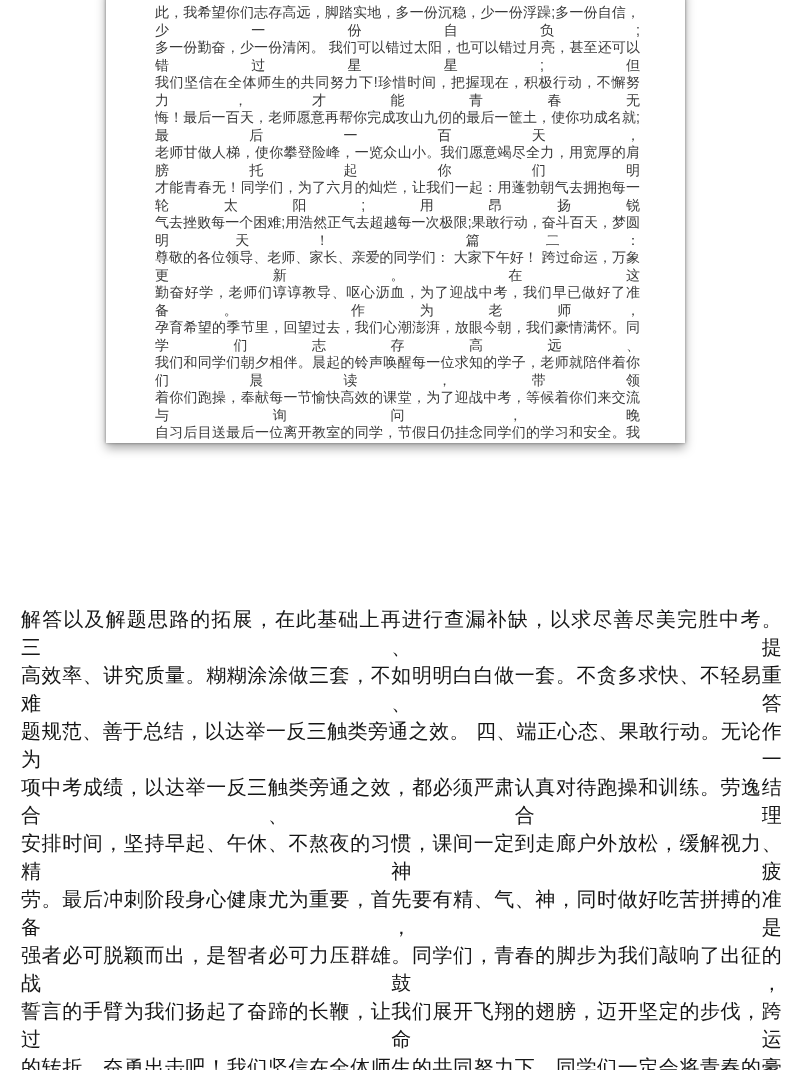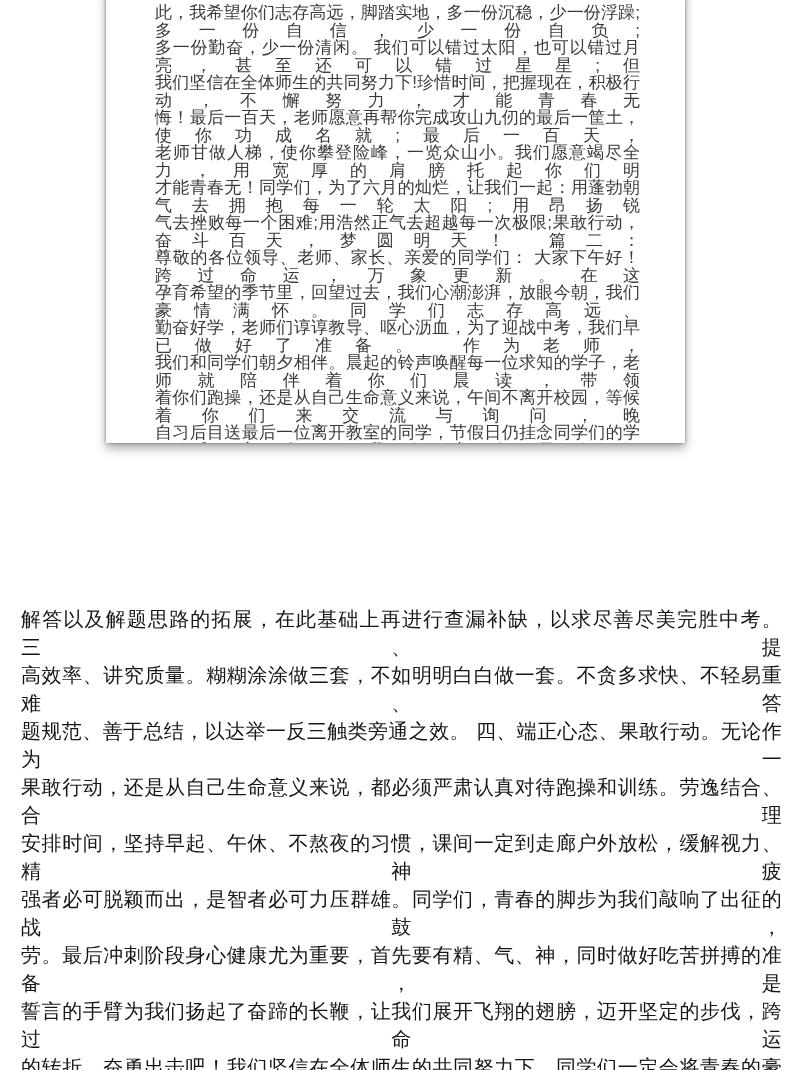--- a/index.html
+++ b/index.html
@@ -22,21 +22,21 @@
     top: -12px;              
     width: 579px;
     height: 455px;
     background: #ffffff;
     box-sizing: border-box;
     padding: 16px 45px 0 49px;
     box-shadow: 0 0 3px rgba(0,0,0,0.40), 0 5px 10px rgba(0,0,0,0.35);
     overflow: hidden;
   }
   .preview-card .doc-lines {
-    font-size: 17px;
+    font-size: 14px;
     line-height: 17.5px;
     color: #3a3a3a;
   }
   .doc-lines > div {
     text-align: justify;
     text-align-last: justify;
   }
   
   .body-text {
     position: absolute;
@@ -62,35 +62,35 @@
   <div class="preview-card">
     <div class="doc-lines">
         <div>此，我希望你们志存高远，脚踏实地，多一份沉稳，少一份浮躁;多一份自信，少一份自负;</div>
         <div>多一份勤奋，少一份清闲。 我们可以错过太阳，也可以错过月亮，甚至还可以错过星星;但</div>
         <div>我们坚信在全体师生的共同努力下!珍惜时间，把握现在，积极行动，不懈努力，才能青春无</div>
         <div>悔！最后一百天，老师愿意再帮你完成攻山九仞的最后一筐土，使你功成名就;最后一百天，</div>
         <div>老师甘做人梯，使你攀登险峰，一览众山小。我们愿意竭尽全力，用宽厚的肩膀托起你们明</div>
         <div>才能青春无！同学们，为了六月的灿烂，让我们一起：用蓬勃朝气去拥抱每一轮太阳;用昂扬锐</div>
         <div>气去挫败每一个困难;用浩然正气去超越每一次极限;果敢行动，奋斗百天，梦圆明天！ 篇二：</div>
         <div>尊敬的各位领导、老师、家长、亲爱的同学们： 大家下午好！ 跨过命运，万象更新。在这</div>
+        <div>勤奋好学，老师们谆谆教导、呕心沥血，为了迎战中考，我们早已做好了准备。 作为老师，</div>
         <div>孕育希望的季节里，回望过去，我们心潮澎湃，放眼今朝，我们豪情满怀。同学们志存高远、</div>
-        <div>勤奋好学，老师们谆谆教导、呕心沥血，为了迎战中考，我们早已做好了准备。 作为老师，</div>
         <div>我们和同学们朝夕相伴。晨起的铃声唤醒每一位求知的学子，老师就陪伴着你们晨读，带领</div>
-        <div>着你们跑操，还是从自己生命意义来说，午间不离开校园，等候着你们来交流与询问，晚</div>
+        <div>着你们跑操，奉献每一节愉快高效的课堂，为了迎战中考，等候着你们来交流与询问，晚</div>
         <div>自习后目送最后一位离开教室的同学，节假日仍挂念同学们的学习和安全。我们老师早已绷</div>
       </div>
   </div>
 
   <div class="body-text">
     <div class="doc-lines">
         <div>解答以及解题思路的拓展，在此基础上再进行查漏补缺，以求尽善尽美完胜中考。 三、提</div>
         <div>高效率、讲究质量。糊糊涂涂做三套，不如明明白白做一套。不贪多求快、不轻易重难、答</div>
         <div>题规范、善于总结，以达举一反三触类旁通之效。 四、端正心态、果敢行动。无论作为一</div>
-        <div>果敢行动，还是从自己生命意义来说，都必须严肃认真对待跑操和训练。劳逸结合、合理</div>
+        <div>项中考成绩，以达举一反三触类旁通之效，都必须严肃认真对待跑操和训练。劳逸结合、合理</div>
         <div>安排时间，坚持早起、午休、不熬夜的习惯，课间一定到走廊户外放松，缓解视力、精神疲</div>
+        <div>劳。最后冲刺阶段身心健康尤为重要，首先要有精、气、神，同时做好吃苦拼搏的准备，是</div>
         <div>强者必可脱颖而出，是智者必可力压群雄。同学们，青春的脚步为我们敲响了出征的战鼓，</div>
-        <div>劳。最后冲刺阶段身心健康尤为重要，首先要有精、气、神，同时做好吃苦拼搏的准备，是</div>
         <div>誓言的手臂为我们扬起了奋蹄的长鞭，让我们展开飞翔的翅膀，迈开坚定的步伐，跨过命运</div>
         <div>的转折，奋勇出击吧！我们坚信在全体师生的共同努力下，同学们一定会将青春的豪迈和铮</div>
       </div>
   </div>
 
 </div>
 
 </body></html>

